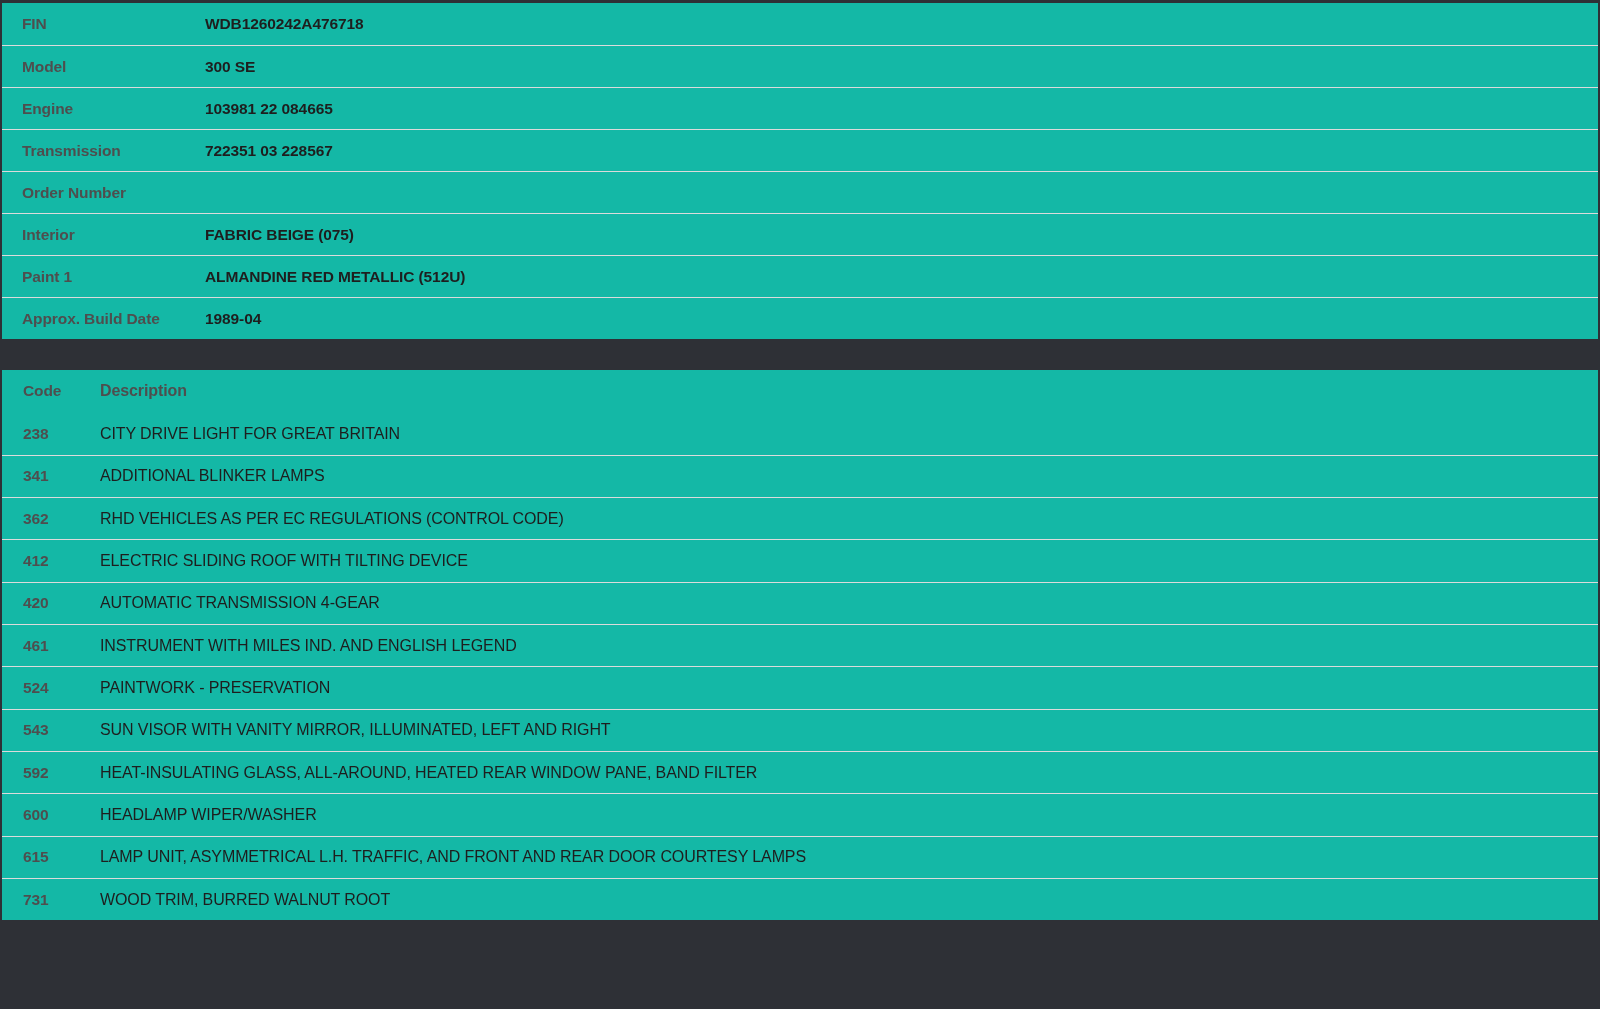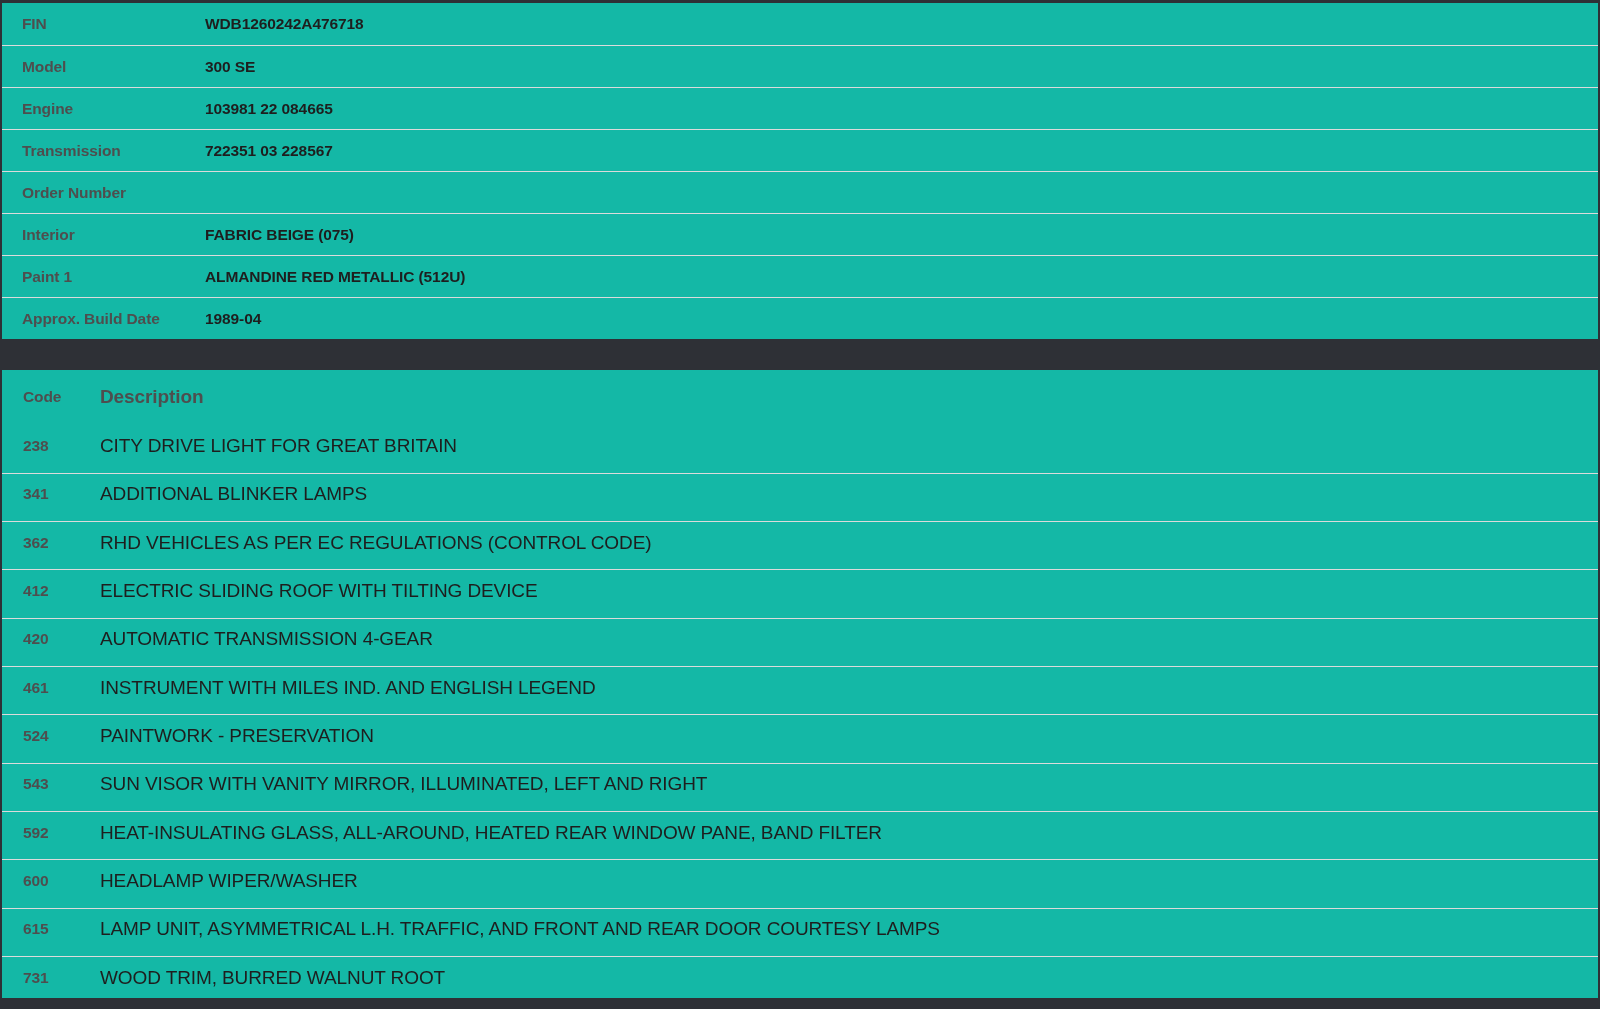--- a/index.html
+++ b/index.html
@@ -20,21 +20,20 @@
     margin-top: 31px;
   }
   .row {
     display: flex;
     align-items: center;
     height: 42px;
     box-sizing: border-box;
   }
   .card--codes .row {
     height: 42.35px;
-    margin-top: 6px;
   }
   .row + .row {
     border-top: 1px solid #dbdbdb;
   }
   .cell-label {
     flex: none;
     width: 183px;
     padding-left: 20px;
     font-size: 15.5px;
     font-weight: 700;
@@ -53,21 +52,21 @@
     flex: none;
     width: 77px;
     padding-left: 21px;
     font-size: 15.5px;
     font-weight: 700;
     letter-spacing: -0.1px;
     color: #4e4e4e;
   }
   .cell-desc {
     flex: 1;
-    font-size: 19px;
+    font-size: 16px;
     font-weight: 400;
     letter-spacing: -0.1px;
     color: #1e1e1e;
     white-space: nowrap;
   }
   .row--header .cell-desc {
     font-weight: 700;
     color: #4e4e4e;
   }
 </style>

